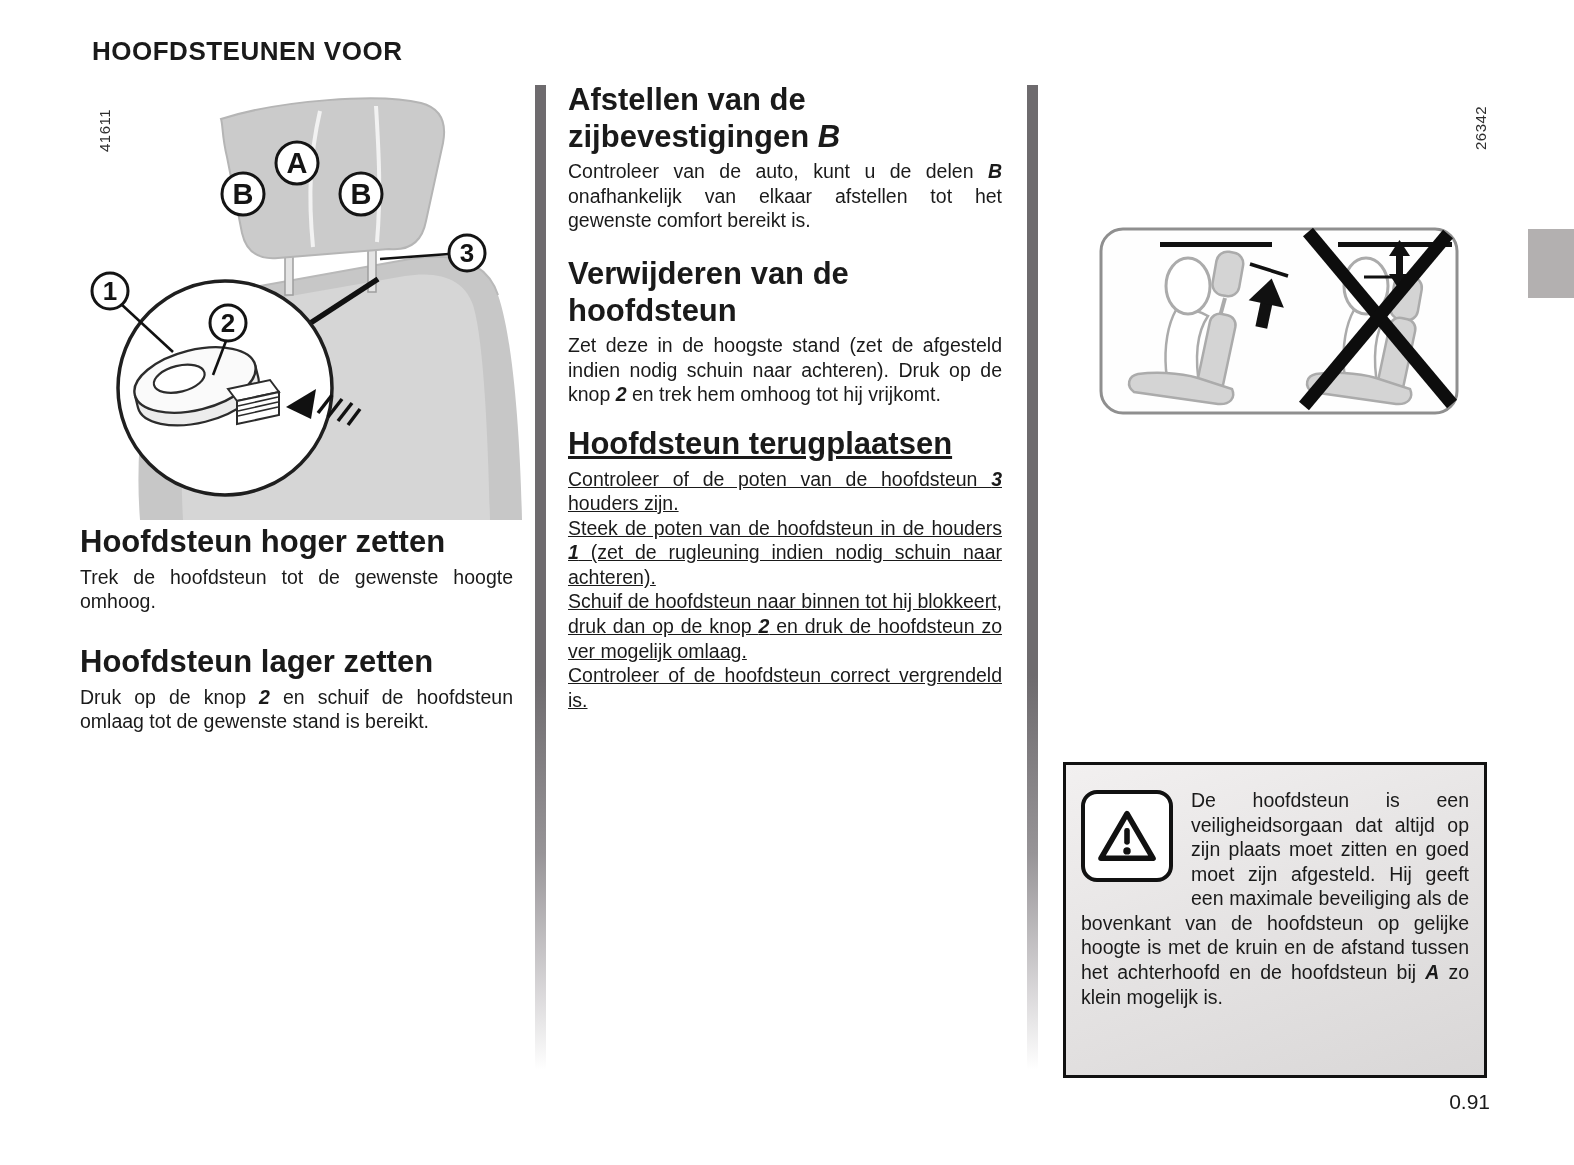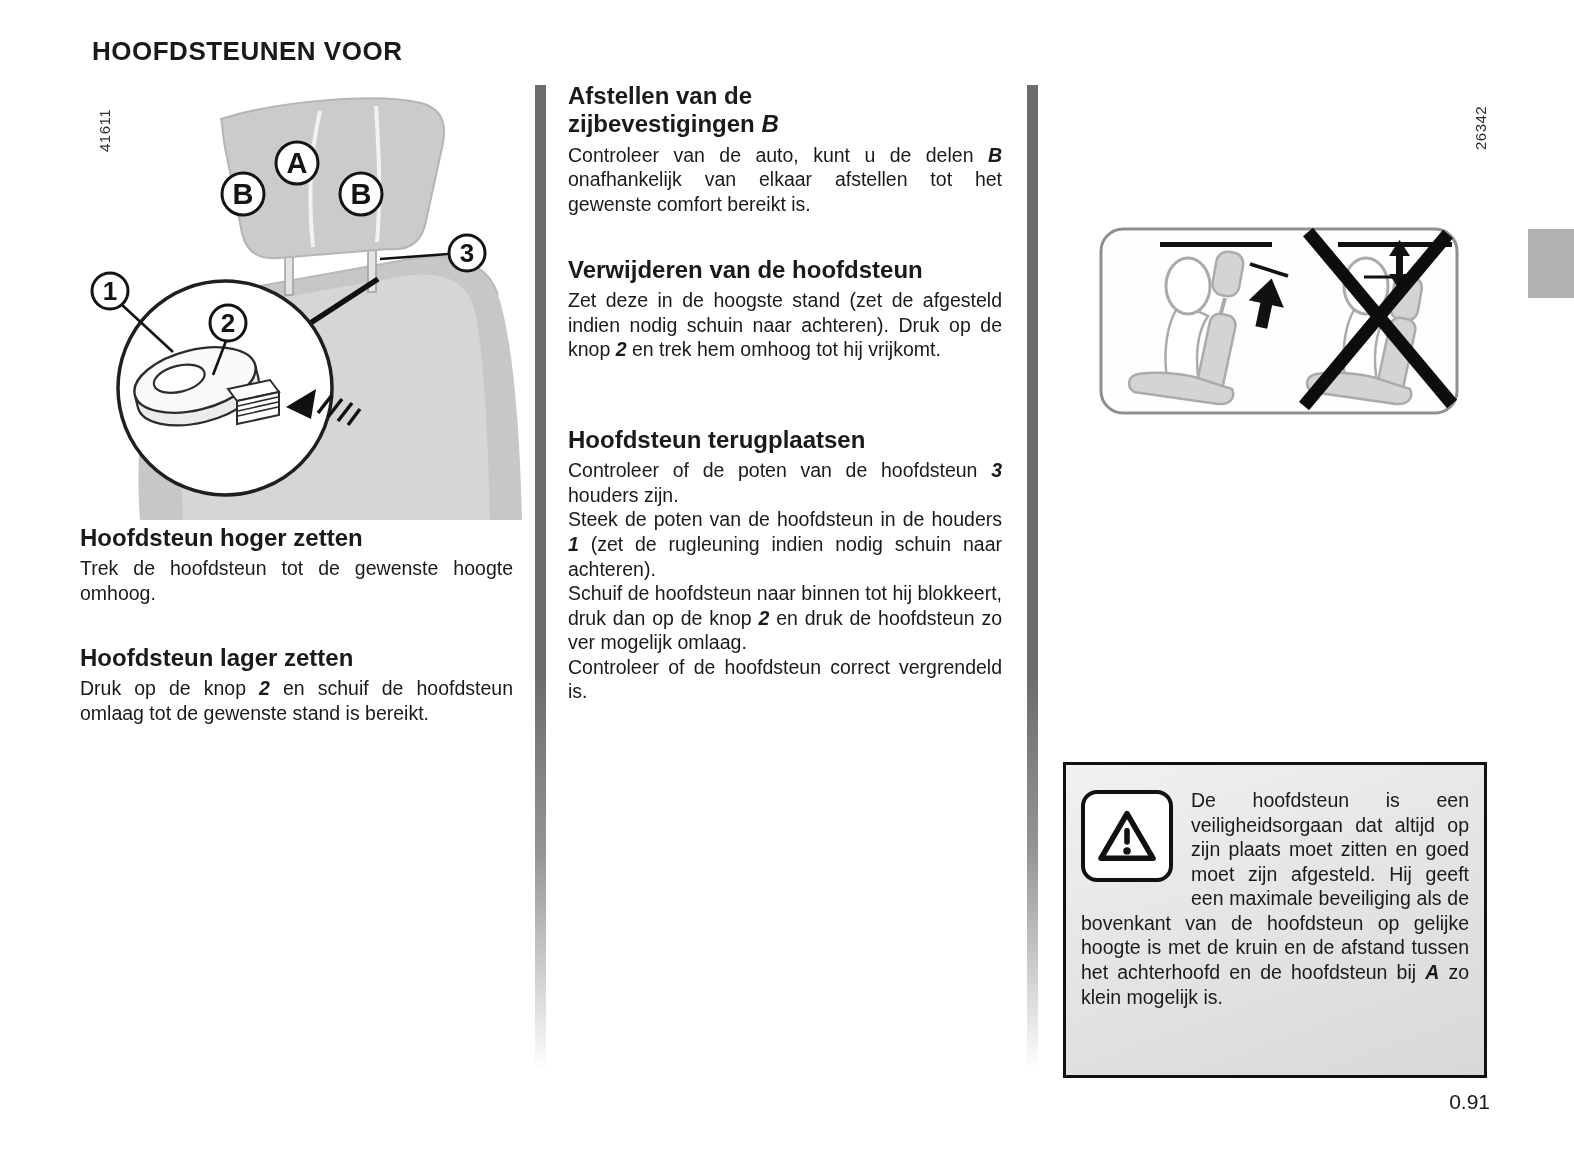--- a/index.html
+++ b/index.html
@@ -5,21 +5,21 @@
   html,body{margin:0;padding:0;background:#ffffff;}
   .page{position:relative;width:1574px;height:1165px;background:#ffffff;overflow:hidden;
         font-family:"Liberation Sans","DejaVu Sans",sans-serif;color:#1a1a1a;}
   .title{position:absolute;left:80px;top:24px;font-size:26px;font-weight:bold;letter-spacing:.5px;margin:12px;}
   .figid{position:absolute;font-size:15px;color:#2e2e2e;white-space:nowrap;
          transform:rotate(-90deg);transform-origin:0 0;letter-spacing:.5px;}
   .divider{position:absolute;top:85px;width:11px;height:985px;
            background:linear-gradient(to bottom,#6e6b6e 0%,#6e6b6e 60%,#979497 78%,#cfcdcf 90%,rgba(255,255,255,0) 100%);}
   .edgetab{position:absolute;left:1528px;top:229px;width:46px;height:69px;background:#b3b0b0;}
   .col{position:absolute;}
-  .h2{font-size:24px;font-weight:bold;line-height:1.18;margin:0 0 4px 0;}
+  .h2{font-size:31px;font-weight:bold;line-height:1.18;margin:0 0 4px 0;}
   .body{font-size:19.5px;line-height:1.26;text-align:justify;hyphens:none;}
   .body p{margin:0;}
   .em{font-weight:bold;font-style:italic;}
   .warnbox{position:absolute;left:1063px;top:762px;width:424px;height:316px;box-sizing:border-box;
            border:3px solid #111;background:linear-gradient(160deg,#f2f0f0 0%,#e6e4e4 45%,#d9d7d7 100%);
            padding:23px 15px;}
   .warnicon{float:left;width:84px;height:84px;border:4px solid #111;border-radius:16px;background:#fff;
             margin:2px 18px 6px 0;display:flex;align-items:center;justify-content:center;}
   .pagenum{position:absolute;right:84px;top:1090px;font-size:21px;}
   svg text{font-family:"Liberation Sans","DejaVu Sans",sans-serif;}
@@ -123,21 +123,21 @@
 
   <div class="col" style="left:568px;top:82px;width:434px;">
     <h2 class="h2" style="margin-bottom:0;"><span>Afstellen van de</span></h2>
     <h2 class="h2"><span>zijbevestigingen </span><span class="em">B</span></h2>
     <div class="body"><span>Controleer van de auto, kunt u de delen </span><span class="em">B</span><span> onafhankelijk van elkaar afstellen tot het gewenste comfort bereikt is.</span></div>
   </div>
   <div class="col" style="left:568px;top:256px;width:434px;">
     <h2 class="h2"><span>Verwijderen van de hoofdsteun</span></h2>
     <div class="body"><span>Zet deze in de hoogste stand (zet de afgesteld indien nodig schuin naar achteren). Druk op de knop </span><span class="em">2</span><span> en trek hem omhoog tot hij vrijkomt.</span></div>
   </div>
-  <div class="col" style="left:568px;top:426px;width:434px;">
+  <div class="col" style="left:568px;top:426px;width:434px;text-decoration:underline;">
     <h2 class="h2"><span>Hoofdsteun terugplaatsen</span></h2>
     <div class="body">
       <p><span>Controleer of de poten van de hoofdsteun </span><span class="em">3</span><span> houders zijn.</span></p>
       <p><span>Steek de poten van de hoofdsteun in de houders </span><span class="em">1</span><span> (zet de rugleuning indien nodig schuin naar achteren).</span></p>
       <p><span>Schuif de hoofdsteun naar binnen tot hij blokkeert, druk dan op de knop </span><span class="em">2</span><span> en druk de hoofdsteun zo ver mogelijk omlaag.</span></p>
       <p><span>Controleer of de hoofdsteun correct vergrendeld is.</span></p>
     </div>
   </div>
 
   <svg style="position:absolute;left:1098px;top:226px;" width="362" height="190" viewBox="0 0 362 190">

